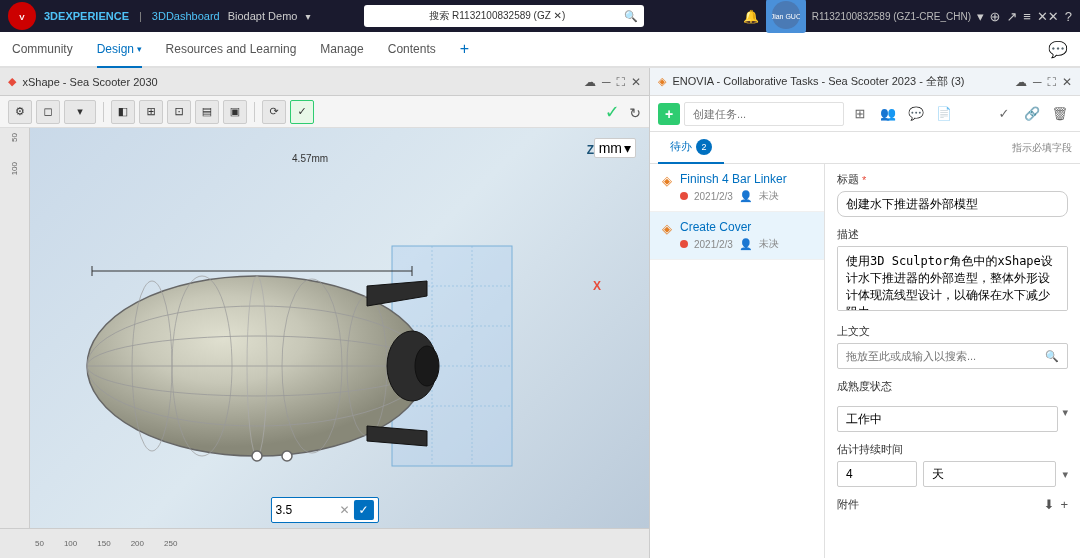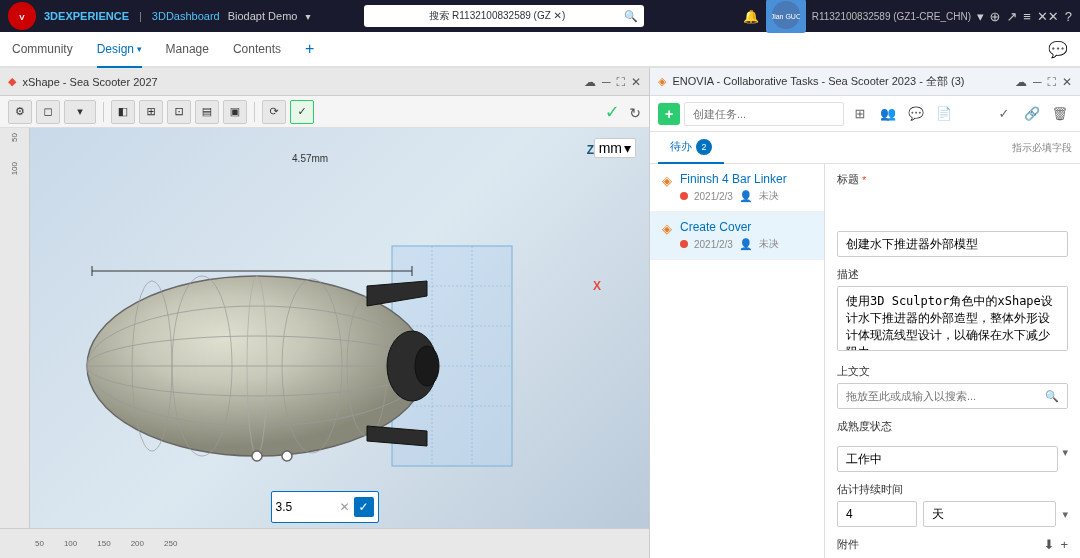--- a/index.html
+++ b/index.html
@@ -63,21 +63,21 @@
     .axis-label-z { position: absolute; top: 15px; right: 55px; font-size: 12px; color: #1a5276; font-weight: bold; }
 
     
     .mm-label { position: absolute; top: 10px; right: 13px; background: white; border: 1px solid #ccc; border-radius: 2px; padding: 1px 4px; font-size: 14px; display: flex; align-items: center; gap: 2px; }
 
     
     .ruler-bottom { position: absolute; bottom: 0; left: 0; right: 0; height: 30px; background: #e8e8e8; border-top: 1px solid #ccc; }
     .ruler-left { position: absolute; top: 0; left: 0; bottom: 30px; width: 30px; background: #e8e8e8; border-right: 1px solid #ccc; }
 
     
-    .input-box { position: absolute; bottom: 35px; left: 50%; transform: translateX(-50%); display: flex; align-items: center; background: white; border: 1px solid #0070c0; border-radius: 2px; height: 32px; padding: 0 4px; gap: 4px; }
+    .input-box { position: absolute; bottom: 35px; left: 50%; transform: translateX(-50%); display: flex; align-items: center; background: white; border: 1px solid #0070c0; border-radius: 2px; height: 26px; padding: 0 4px; gap: 4px; }
     .input-box input { border: none; outline: none; font-size: 12px; width: 60px; }
     .input-clear { color: #999; cursor: pointer; font-size: 12px; }
     .input-confirm { background: #0070c0; color: white; width: 20px; height: 20px; border-radius: 2px; display: flex; align-items: center; justify-content: center; cursor: pointer; font-size: 12px; }
 
     
     .side-arrow { position: absolute; left: 0; top: 50%; transform: translateY(-50%); background: #d0d0d0; color: #555; width: 16px; height: 30px; display: flex; align-items: center; justify-content: center; cursor: pointer; font-size: 10px; border-radius: 0 3px 3px 0; }
 
     
     .right-panel { width: 430px; background: white; display: flex; flex-direction: column; flex-shrink: 0; }
     .right-panel-header { display: flex; align-items: center; background: #f0f4f8; border-bottom: 1px solid #ddd; height: 28px; padding: 0 8px; gap: 6px; }
@@ -105,21 +105,21 @@
     .task-dot { width: 8px; height: 8px; border-radius: 50%; background: #e74c3c; }
     .task-meta-text { font-size: 10px; color: #888; }
     .task-meta-icon { color: #888; font-size: 11px; }
     .task-meta-decide { font-size: 10px; color: #888; }
 
     
     .form-panel { overflow-y: auto; padding: 8px 12px; flex: 1; }
     .form-section { margin-bottom: 10px; }
     .form-label { font-size: 11px; color: #333; margin-bottom: 4px; display: flex; align-items: center; gap: 3px; }
     .form-required { color: #e74c3c; }
-    .form-input { width: 100%; border: 1px solid #ccc; border-radius: 2px; height: 26px; padding: 0 8px; font-size: 12px; outline: none; margin-top: 40px; }
+    .form-input { width: 100%; border: 1px solid #ccc; border-radius: 8px; height: 26px; padding: 0 8px; font-size: 12px; outline: none; }
     .form-textarea { width: 100%; border: 1px solid #ccc; border-radius: 2px; padding: 6px 8px; font-size: 12px; outline: none; resize: none; height: 65px; }
     .form-select-row { display: flex; align-items: flex-start; gap: 4px; margin-top: 12px; }
     .form-select { flex: 1; border: 1px solid #ccc; border-radius: 2px; height: 26px; padding: 0 8px; font-size: 12px; outline: none; appearance: none; background: white; }
     .form-select-icon { color: #666; font-size: 11px; }
     .context-search { display: flex; align-items: center; border: 1px solid #ccc; border-radius: 2px; height: 26px; padding: 0 8px; gap: 4px; }
     .context-search input { border: none; outline: none; font-size: 11px; flex: 1; color: #999; }
     .context-search-icon { color: #999; font-size: 11px; }
     .duration-row { display: flex; gap: 6px; align-items: center; }
     .duration-input { width: 80px; border: 1px solid #ccc; border-radius: 2px; height: 26px; padding: 0 8px; font-size: 12px; outline: none; }
     .attachment-label { font-size: 11px; color: #333; display: flex; align-items: center; }
@@ -167,37 +167,40 @@
 
 <div class="nav-bar">
   <div class="nav-item">
     <span>Community</span>
   </div>
   <div class="nav-item active">
     <span>Design</span>
     <span class="chevron">▾</span>
   </div>
   <div class="nav-item">
+    <span>Resources and Learning</span>
+  </div>
+  <div class="nav-item">
     <span>Manage</span>
   </div>
   <div class="nav-item">
     <span>Contents</span>
   </div>
   <span class="nav-plus">+</span>
 
   <span style="margin-left:auto; color:#888; font-size:16px;">💬</span>
 </div>
 
 <div class="main-content">
 
   <div class="left-panel">
 
     <div class="left-panel-header">
       <span class="panel-icon">◆</span>
-      <span class="panel-title">xShape - Sea Scooter 2027</span>
+      <span class="panel-title">xShape - Sea Scooter 2030</span>
       <div class="panel-controls">
         <span class="panel-ctrl">☁</span>
         <span class="panel-ctrl">─</span>
         <span class="panel-ctrl">⛶</span>
         <span class="panel-ctrl">✕</span>
       </div>
     </div>
 
     <div class="toolbar">
       <div class="toolbar-btn">⚙</div>

